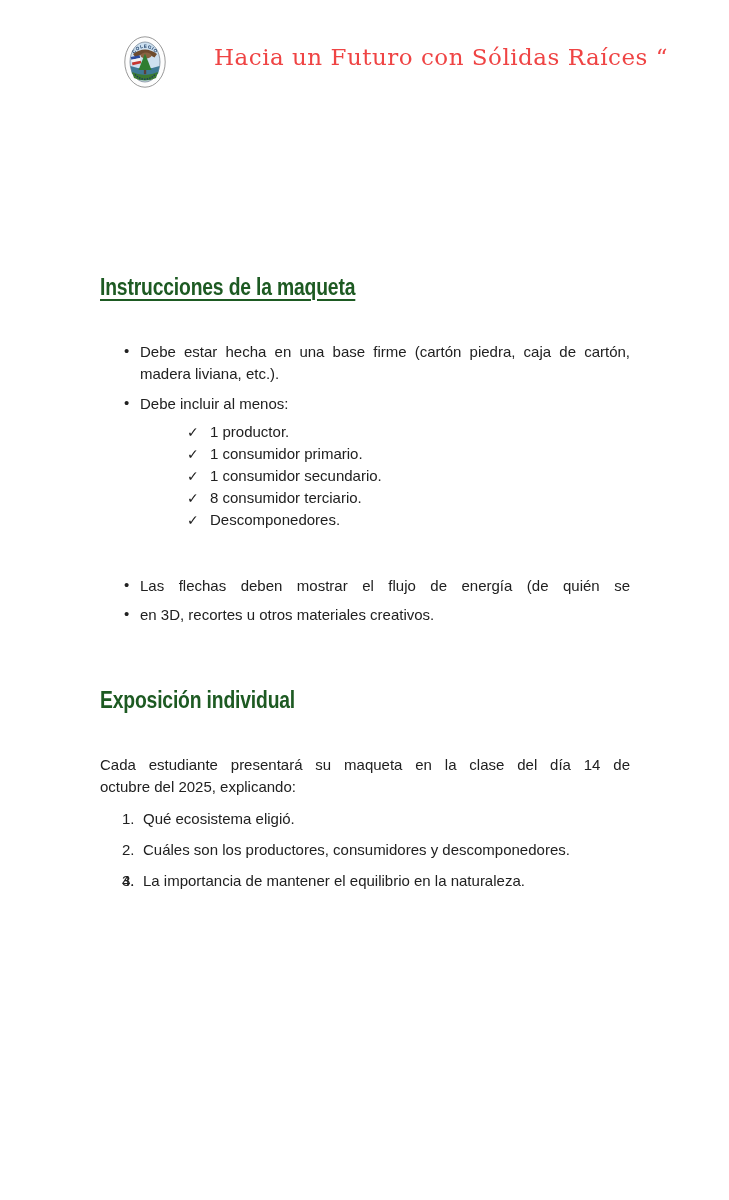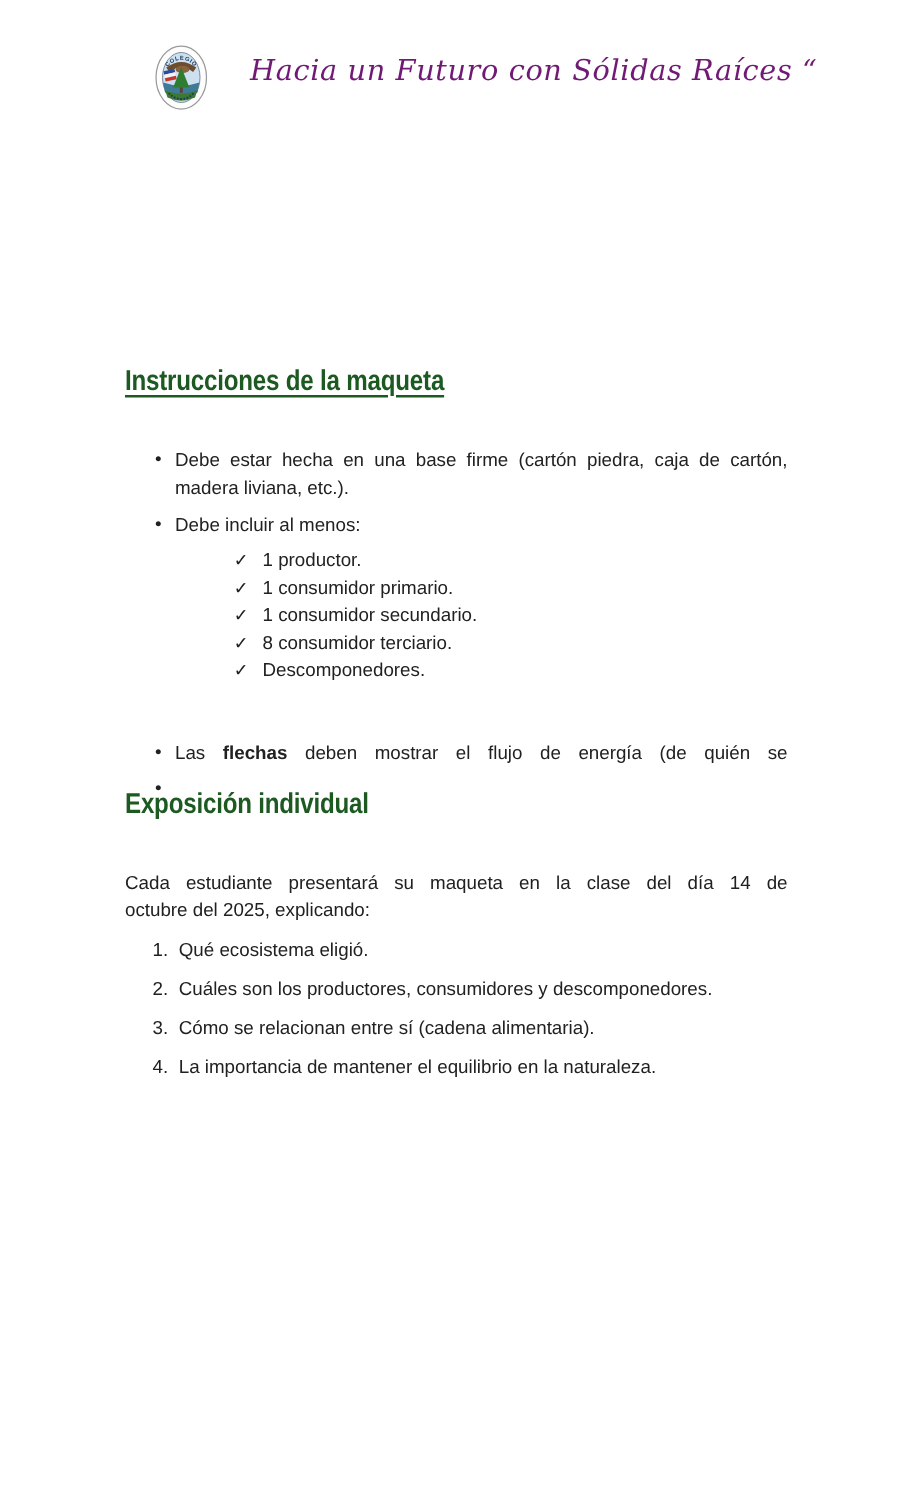--- a/index.html
+++ b/index.html
@@ -17,27 +17,26 @@
   
   .crest {
     position: absolute;
     left: 124px;
     top: 36px;
     width: 42px;
     height: 52px;
   }
   .motto {
     position: absolute;
-    left: 200px;
+    left: 214px;
     top: 44px;
     font-family: "DejaVu Serif", serif;
-    font-style: italic;
     font-size: 23px;
     letter-spacing: 0.5px;
-    color: #701a75;
+    color: #ef4444;
     white-space: nowrap;
   }
 
   
   .content {
     position: absolute;
     left: 100px;
     top: 277px;
     width: 530px;
     font-size: 15px;
@@ -49,42 +48,42 @@
     font-family: "Liberation Sans", sans-serif;
     font-weight: 700;
     font-size: 23px;
     line-height: 20px;
     letter-spacing: -0.2px;
     color: #1d5a22;
     transform: scaleX(0.84);
     transform-origin: 0 50%;
     white-space: nowrap;
   }
-  .h1-wrap { margin: 17px 0 16px 0; height: 20px; }
+  .h1-wrap { margin: 0 0 16px 0; height: 20px; }
   .h1-wrap .h-green {
     text-decoration: underline;
     text-decoration-thickness: 1.5px;
     text-underline-offset: 4px;
   }
-  .h2-wrap { margin: 18px 0 17px 0; height: 20px; }
+  .h2-wrap { margin: 64px 0 17px 0; height: 20px; }
 
   .b-item { position: relative; padding-left: 40px; }
   .b-item .bullet {
     position: absolute;
     left: 24px;
     top: -1px;
     font-size: 15px;
   }
   .b1 { margin-bottom: 8px; }
   .b3 { margin-top: 5px; }
   .b4 { margin-top: 7px; }
 
   .ln   { display: block; }
   .just { display: block; text-align: justify; text-align-last: justify; margin-top: 44px; }
-  .bold { font-weight: 700; }
+  .bold { font-weight: 400; }
 
   .checks { margin-top: 6px; line-height: 22px; }
   .c-item { position: relative; padding-left: 110px; }
   .c-item .check {
     position: absolute;
     left: 87px;
     top: 0;
     font-family: "DejaVu Sans", sans-serif;
     font-size: 14px;
   }
@@ -171,20 +170,21 @@
       </div>
     </div>
 
     <div class="b-item b3">
       <span class="bullet">•</span>
       <span class="just"><span>Las </span><span class="bold">flechas</span><span> deben mostrar el flujo de energía (de quién se</span></span>
     </div>
 
     <div class="b-item b4">
       <span class="bullet">•</span>
+      <span class="ln">en 3D, recortes u otros materiales creativos.</span>
     </div>
 
     <div class="h2-wrap">
       <span class="h-green">Exposición individual</span>
     </div>
 
     <div class="intro-para">
       <span class="just">Cada estudiante presentará su maqueta en la clase del día 14 de</span>
       <span class="ln">octubre del 2025, explicando:</span>
     </div>
@@ -193,21 +193,20 @@
       <div class="n-item">
         <span class="num">1.</span>
         <span>Qué ecosistema eligió.</span>
       </div>
       <div class="n-item">
         <span class="num">2.</span>
         <span>Cuáles son los productores, consumidores y descomponedores.</span>
       </div>
       <div class="n-item">
         <span class="num">3.</span>
-        <span>Cómo se relacionan entre sí (cadena alimentaria).</span>
       </div>
       <div class="n-item">
         <span class="num">4.</span>
         <span>La importancia de mantener el equilibrio en la naturaleza.</span>
       </div>
     </div>
 
   </div>
 </div>
 

